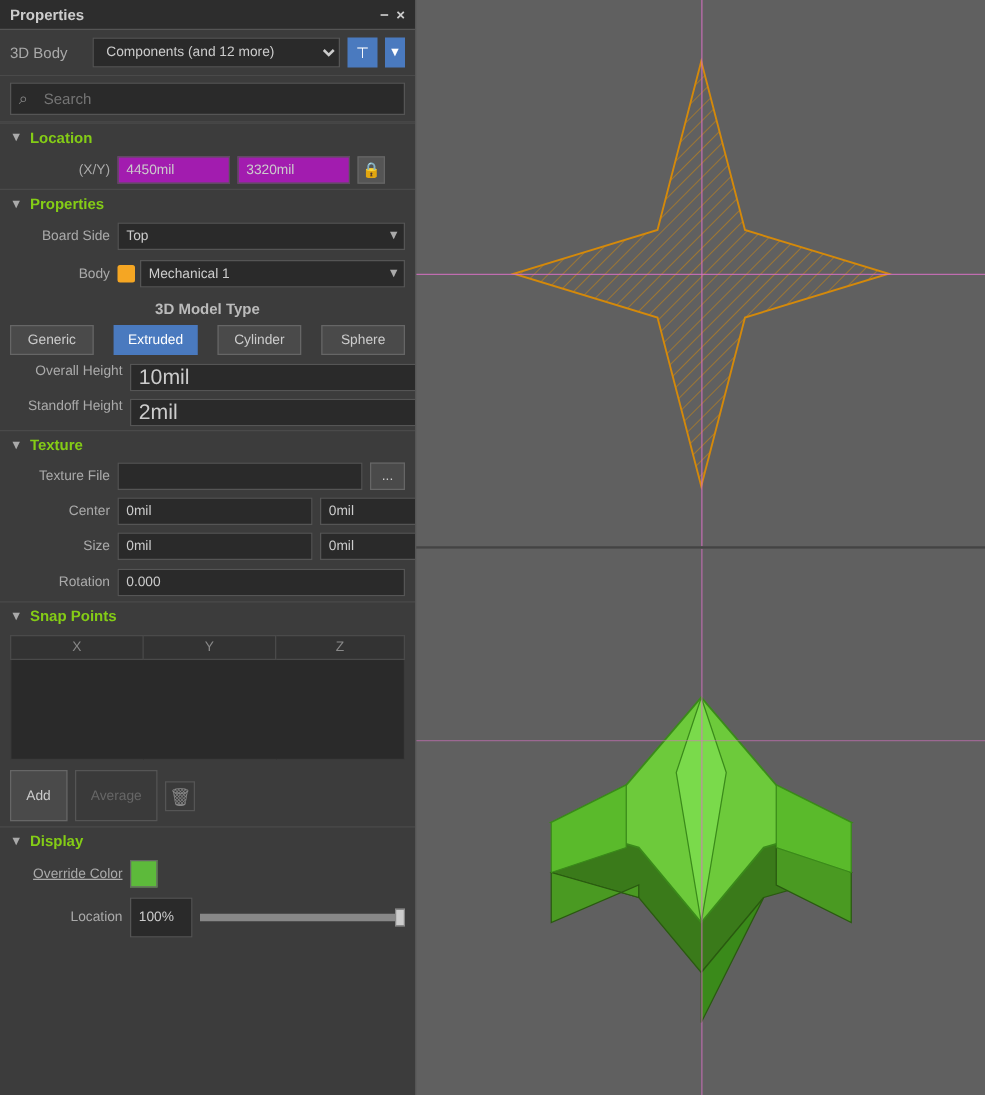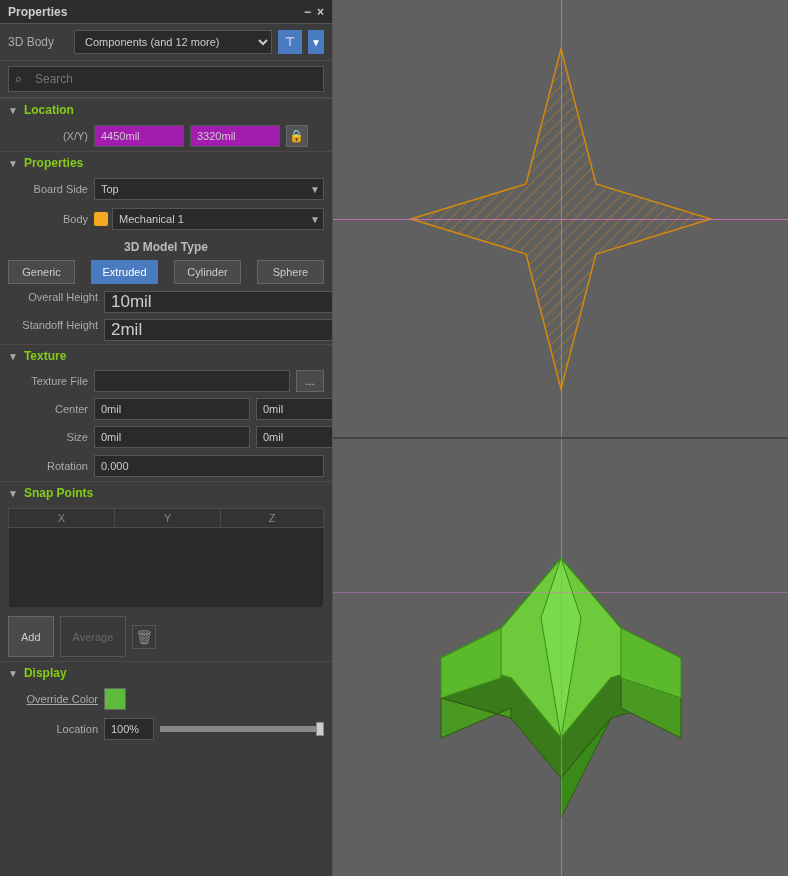--- a/index.html
+++ b/index.html
@@ -381,21 +381,21 @@
       padding: 4px 8px;
       gap: 6px;
     }
     .opacity-label { color: #aaa; font-size: 11px; min-width: 90px; text-align: right; }
     .opacity-input {
       background: #2a2a2a;
       border: 1px solid #555;
       color: #ccc;
       padding: 3px 6px;
       font-size: 11px;
-      height: 22px;
+      height: 32px;
       width: 50px;
     }
     .opacity-slider {
       flex: 1;
       height: 6px;
       background: #555;
       position: relative;
     }
     .opacity-slider-fill {
       height: 100%;

